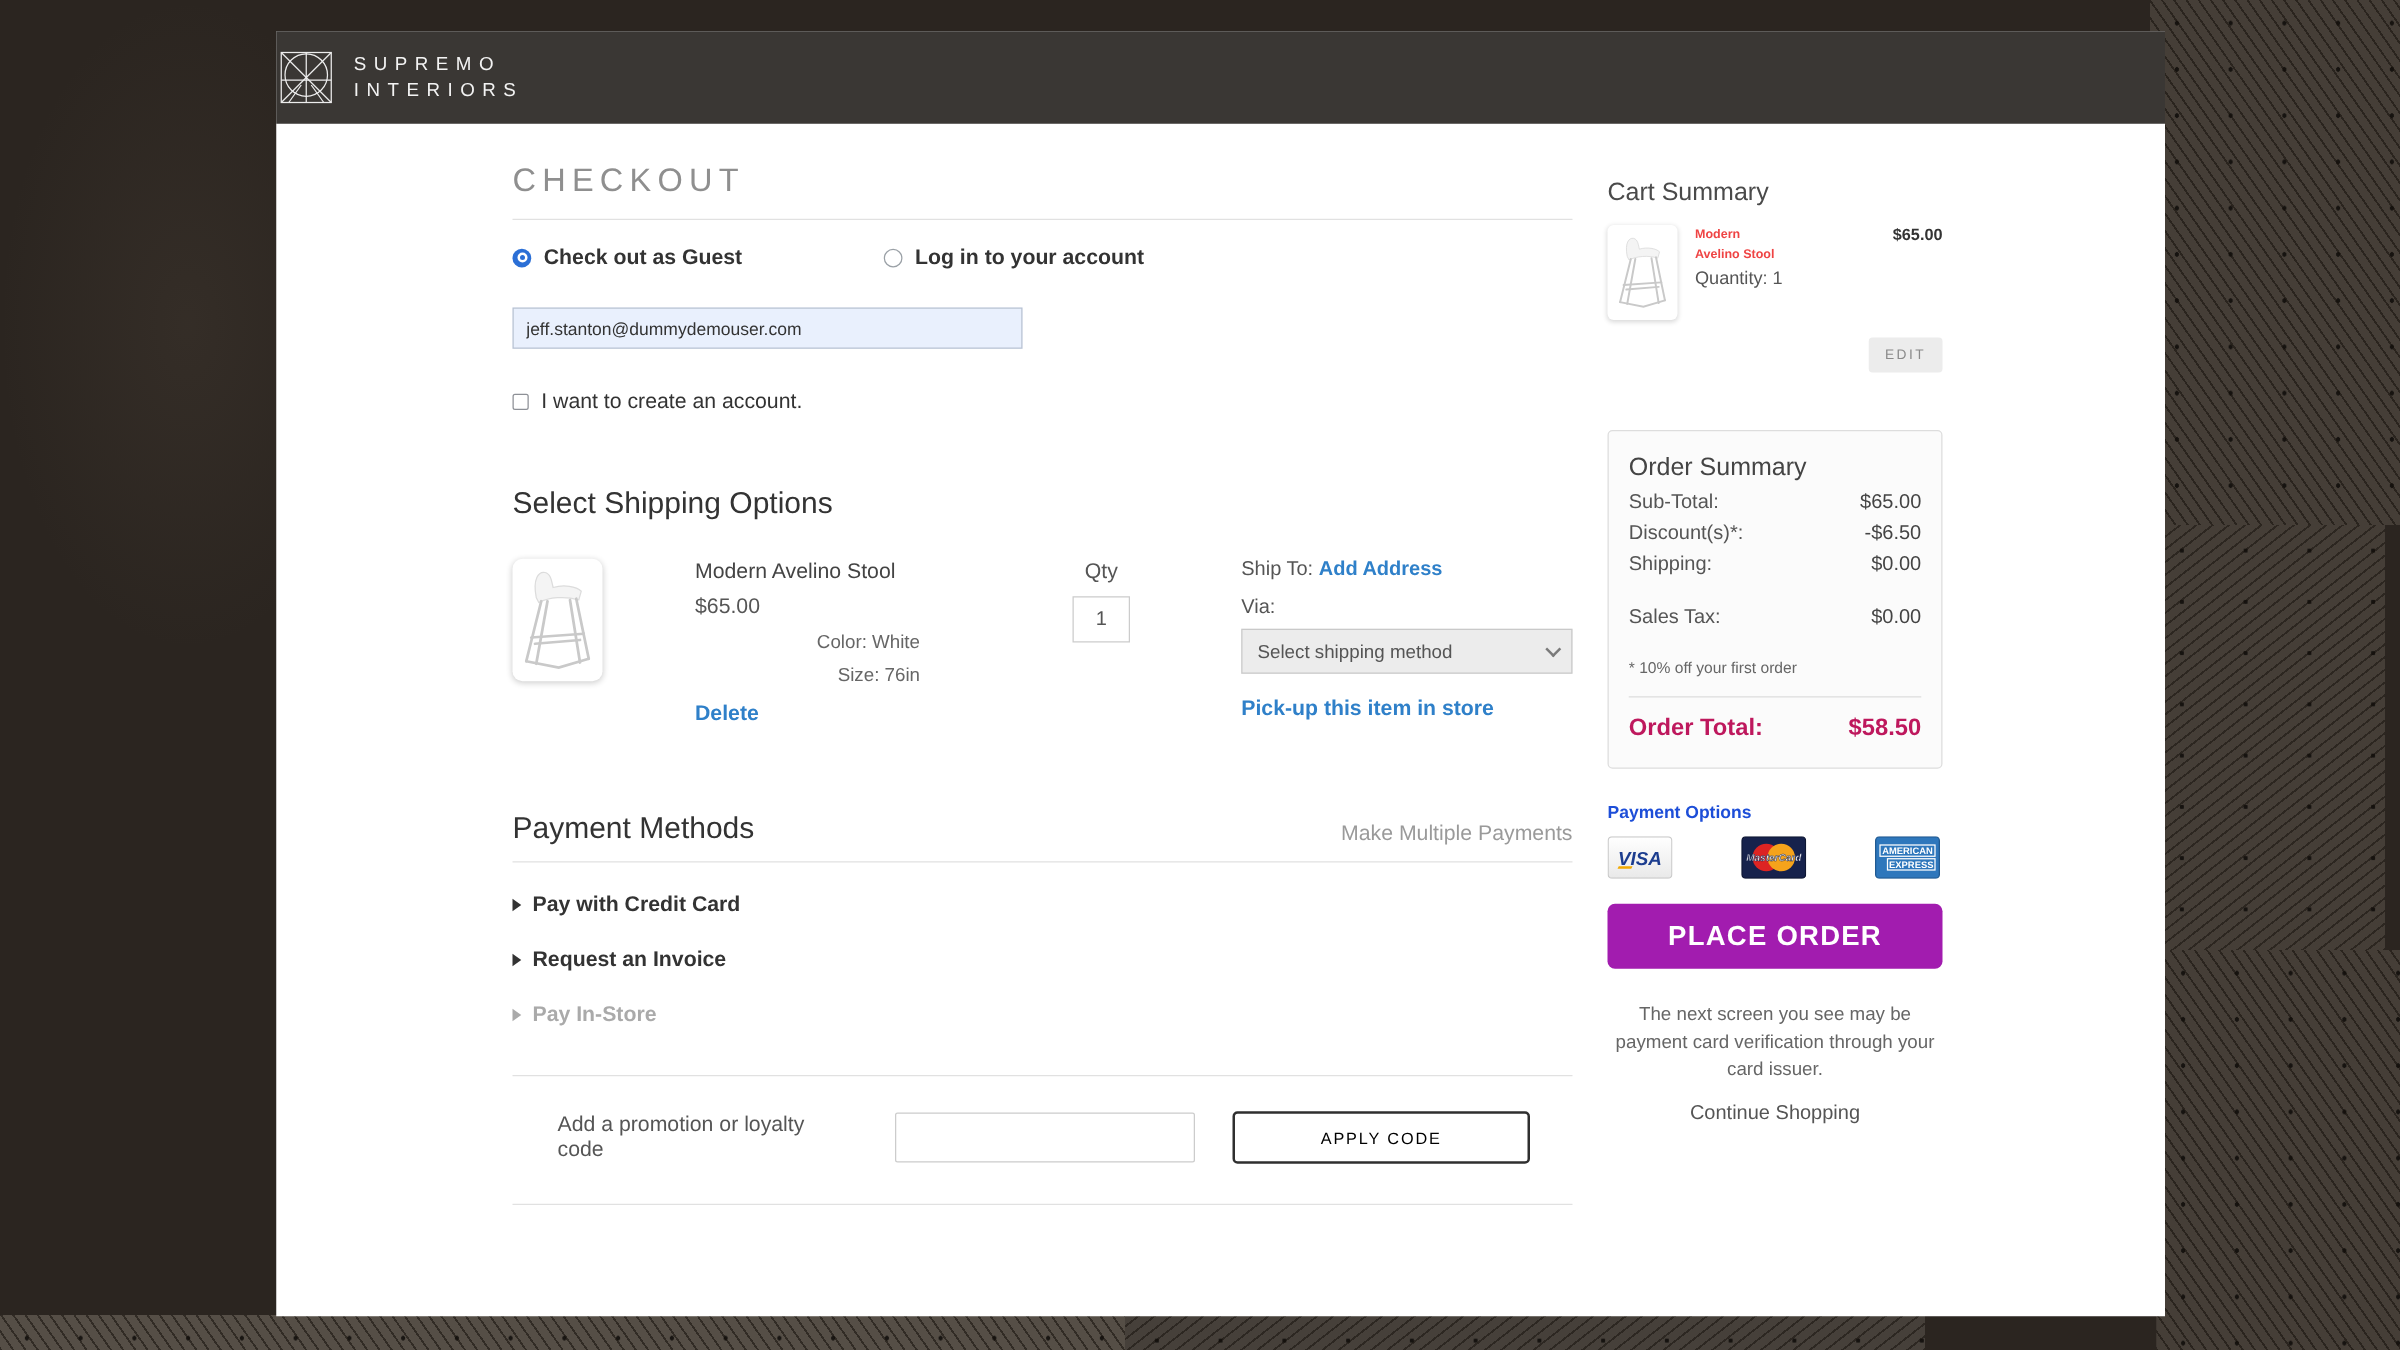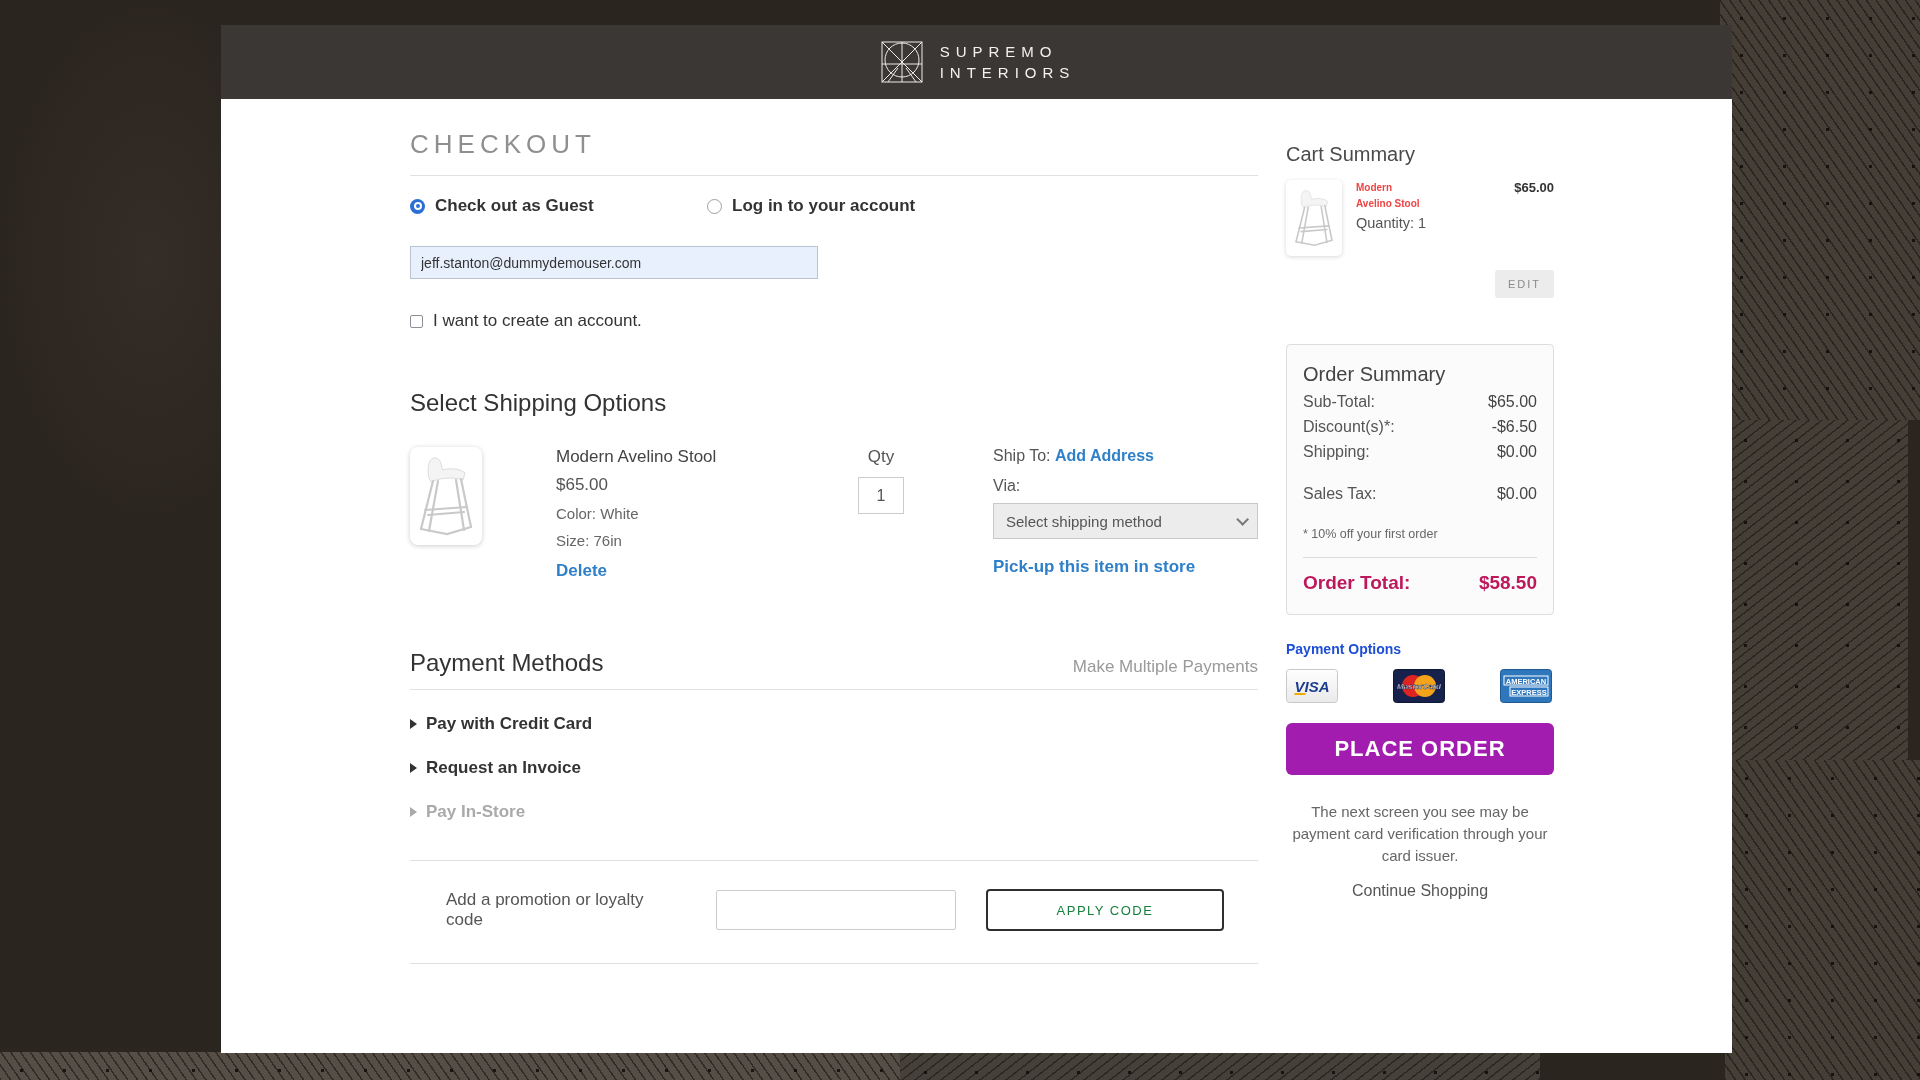--- a/index.html
+++ b/index.html
@@ -20,21 +20,21 @@
   .bg-right2 { right:12px; top:420px; width:188px; height:340px; }
   .bg-right3 { right:0; top:760px; width:195px; height:320px; }
   .bg-bottom1 { left:0; bottom:0; width:900px; height:28px; background-color:#554e46; }
   .bg-bottom2 { left:900px; bottom:0; width:640px; height:28px; background-color:#46403a; }
   .bg-left-glow { left:-120px; top:420px; width:300px; height:520px; border-radius:50%;
     background:radial-gradient(closest-side, rgba(120,105,90,.12), transparent); }
 
   
   .panel { position:absolute; left:221px; top:25px; width:1511px; height:1028px; background:#ffffff; }
 
-  .site-header { height:74px; background:#3a3734; display:flex; align-items:center; justify-content:center; }
+  .site-header { height:74px; background:#3a3734; display:flex; align-items:center; }
   .brand { display:flex; align-items:center; gap:14px; }
   .brand-text { color:#f3f3f3; font-size:15px; letter-spacing:6px; line-height:1.4; font-weight:400; }
 
   
   .main-col { position:absolute; left:189px; top:104px; width:848px; }
 
   h1.checkout-title { font-size:26px; font-weight:400; letter-spacing:5px; color:#8f8f8f;
     padding-bottom:15px; border-bottom:1px solid #e1e1e1; }
 
   .radio-row { display:flex; margin-top:20px; align-items:center; }
@@ -60,21 +60,21 @@
   .checkbox-label { font-size:17px; color:#333; }
 
   h2.section-title { margin-top:58px; font-size:24px; font-weight:400; color:#333; }
 
   .product-row { margin-top:30px; display:flex; align-items:flex-start; }
   .product-thumb { width:72px; height:98px; border-radius:8px; background:#fff;
     box-shadow:0 1px 5px rgba(0,0,0,.20); display:flex; align-items:center; justify-content:center; }
   .product-details { margin-left:74px; width:180px; }
   .product-name { font-size:17px; color:#444; }
   .product-price { font-size:17px; color:#555; margin-top:8px; }
-  .product-attr { font-size:15px; color:#666; margin-top:10px; }
+  .product-attr { font-size:15px; color:#666; margin-top:10px;text-align:right; }
   .delete-link { display:inline-block; margin-top:12px; font-size:17px; font-weight:700; color:#2f80c9; cursor:pointer; }
 
   .qty-col { margin-left:115px; width:60px; text-align:center; }
   .qty-label { font-size:17px; color:#555; }
   .qty-input { margin-top:10px; width:46px; height:37px; border:1px solid #ccc; text-align:center;
     font-size:16px; color:#555; font-family:"Liberation Sans", sans-serif; }
 
   .ship-col { margin-left:82px; width:265px; }
   .ship-to-line { font-size:16px; color:#555; }
   .link-strong { color:#2f80c9; font-weight:700; cursor:pointer; }
@@ -95,21 +95,21 @@
     border-bottom:5px solid transparent; margin-right:9px; }
   .pm-item.disabled { color:#aaa; cursor:default; }
   .pm-item.disabled .tri { border-left-color:#aaa; }
 
   .promo-section { margin-top:38px; border-top:1px solid #e1e1e1; border-bottom:1px solid #e1e1e1;
     padding:28px 0 32px; display:flex; align-items:center; }
   .promo-label { margin-left:36px; width:230px; font-size:17px; color:#555; }
   .promo-input { margin-left:40px; width:240px; height:40px; border:1px solid #ccc; border-radius:2px;
     padding:0 10px; font-size:15px; font-family:"Liberation Sans", sans-serif; }
   .apply-btn { margin-left:30px; width:238px; height:42px; background:#fff; border:2px solid #2f2f2f;
-    border-radius:4px; font-size:13px; letter-spacing:1.5px; color:#15803d; cursor:pointer;
+    border-radius:4px; font-size:13px; letter-spacing:1.5px; color:#000000; cursor:pointer;
     font-family:"Liberation Sans", sans-serif; }
 
   
   .side-col { position:absolute; left:1065px; top:118px; width:268px; }
   .cart-title { font-size:20px; font-weight:400; color:#4a4a4a; }
   .cart-item { margin-top:14px; display:flex; align-items:flex-start; }
   .cart-thumb { width:56px; height:76px; border-radius:5px; background:#fff;
     box-shadow:0 1px 4px rgba(0,0,0,.16); display:flex; align-items:center; justify-content:center; }
   .cart-info { margin-left:14px; width:108px; }
   .cart-name { font-size:10px; font-weight:700; color:#ef4444; line-height:1.6; }

